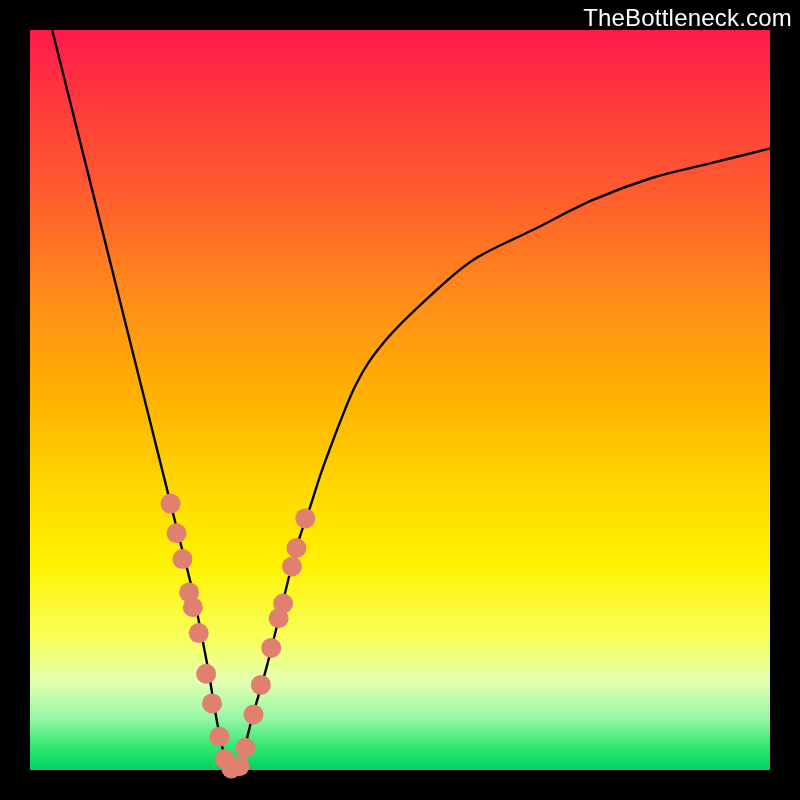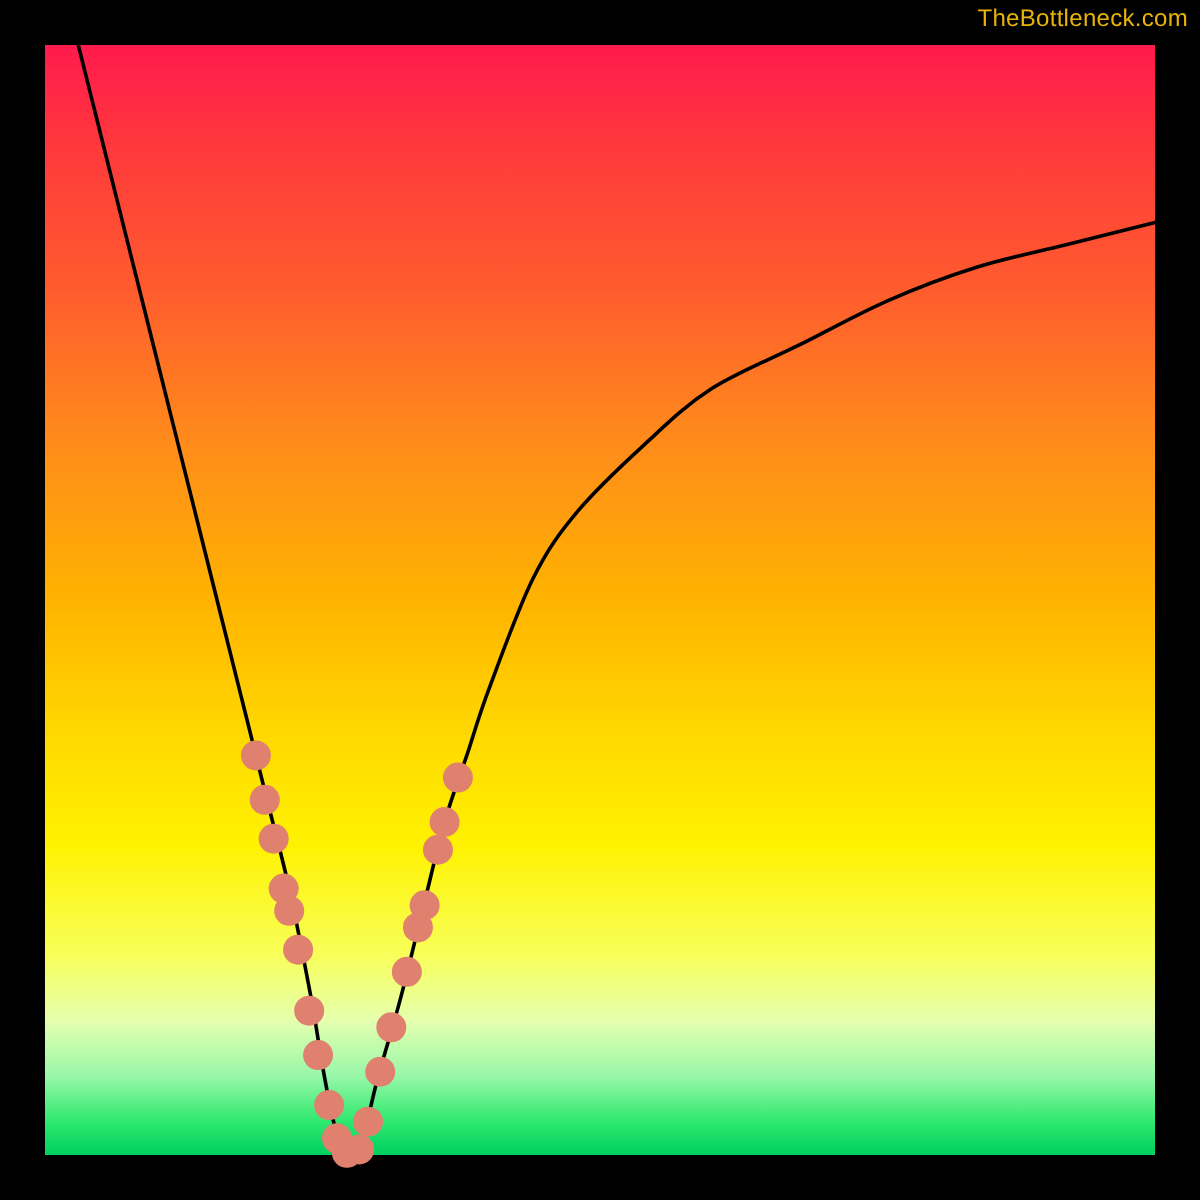--- a/index.html
+++ b/index.html
@@ -36,22 +36,22 @@
       #e4ffb0 88%,
       #96f7a8 93%,
       #2ee86e 97%,
       #00d060 100%
     );
   }
   .watermark {
     position: absolute;
     top: 4px;
     right: 8px;
-    color: #eab308;
-    font-size: 16px;
+    color: #ffffff;
+    font-size: 24px;
     font-weight: 400;
     letter-spacing: 0.2px;
     user-select: none;
   }
   svg.curve {
     position: absolute;
     left: 0;
     top: 0;
     width: 740px;
     height: 740px;

